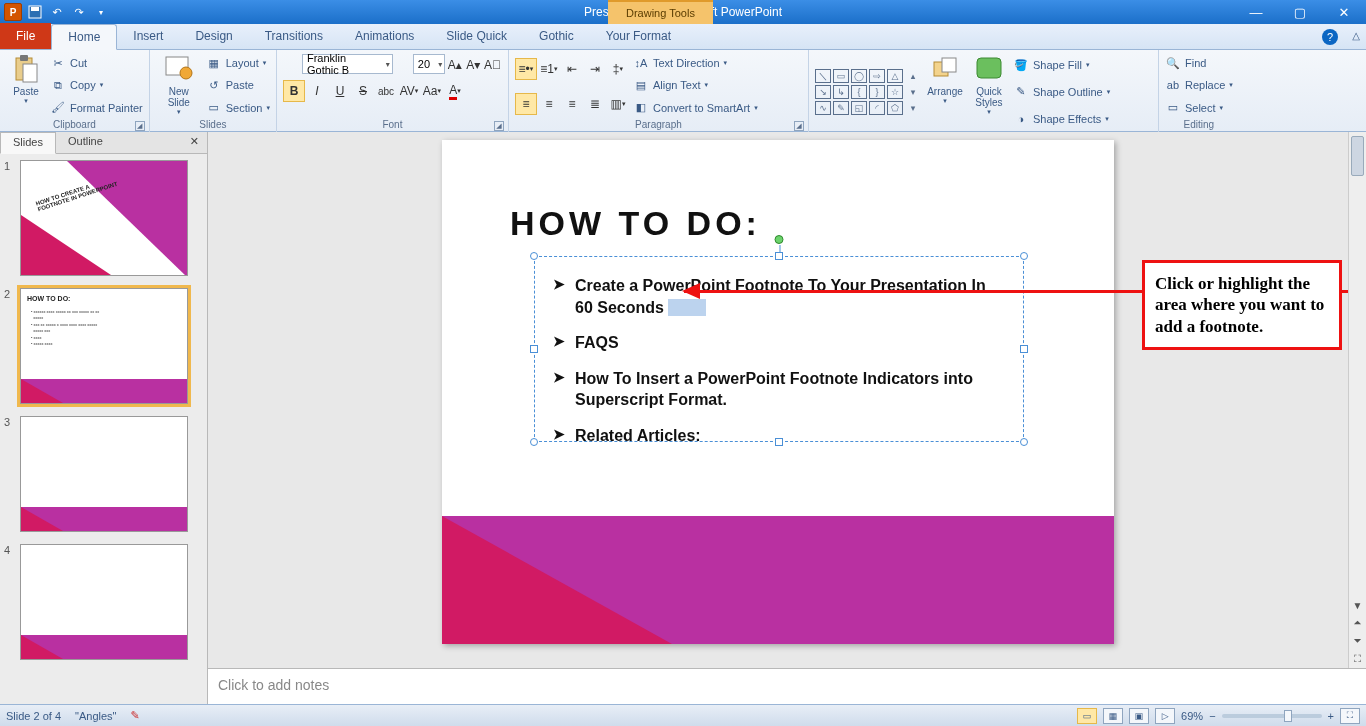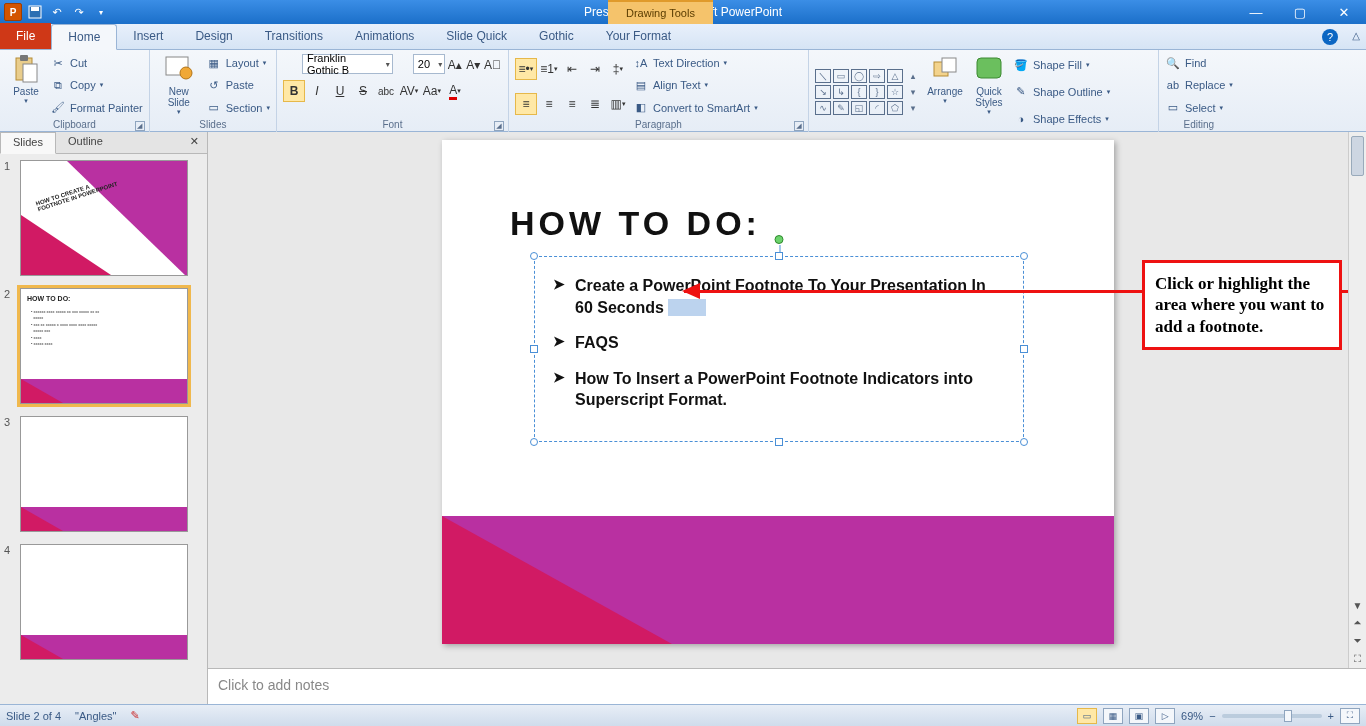--- a/index.html
+++ b/index.html
@@ -428,20 +428,21 @@
             <div class="handle" style="right:-5px;top:-5px;"></div>
             <div class="handle sq" style="left:-5px;top:50%;margin-top:-4px;"></div>
             <div class="handle sq" style="right:-5px;top:50%;margin-top:-4px;"></div>
             <div class="handle" style="left:-5px;bottom:-5px;"></div>
             <div class="handle sq" style="left:50%;bottom:-5px;margin-left:-4px;"></div>
             <div class="handle" style="right:-5px;bottom:-5px;"></div>
             <ul class="bullets">
               <li><span>Create a PowerPoint Footnote To Your Presentation In 60 Seconds</span> <span class="hl">&nbsp;&nbsp;&nbsp;&nbsp;</span></li>
               <li>FAQS</li>
               <li>How To Insert a PowerPoint Footnote Indicators into Superscript Format.</li>
+              <li>Related Articles:</li>
             </ul>
           </div>
           <div class="slide-bottom"></div>
         </div>
       </div>
 
       <div class="arrow"></div>
       <div class="callout">Click or highlight the area where you want to add a footnote.</div>
 
       <div class="vscroll">

